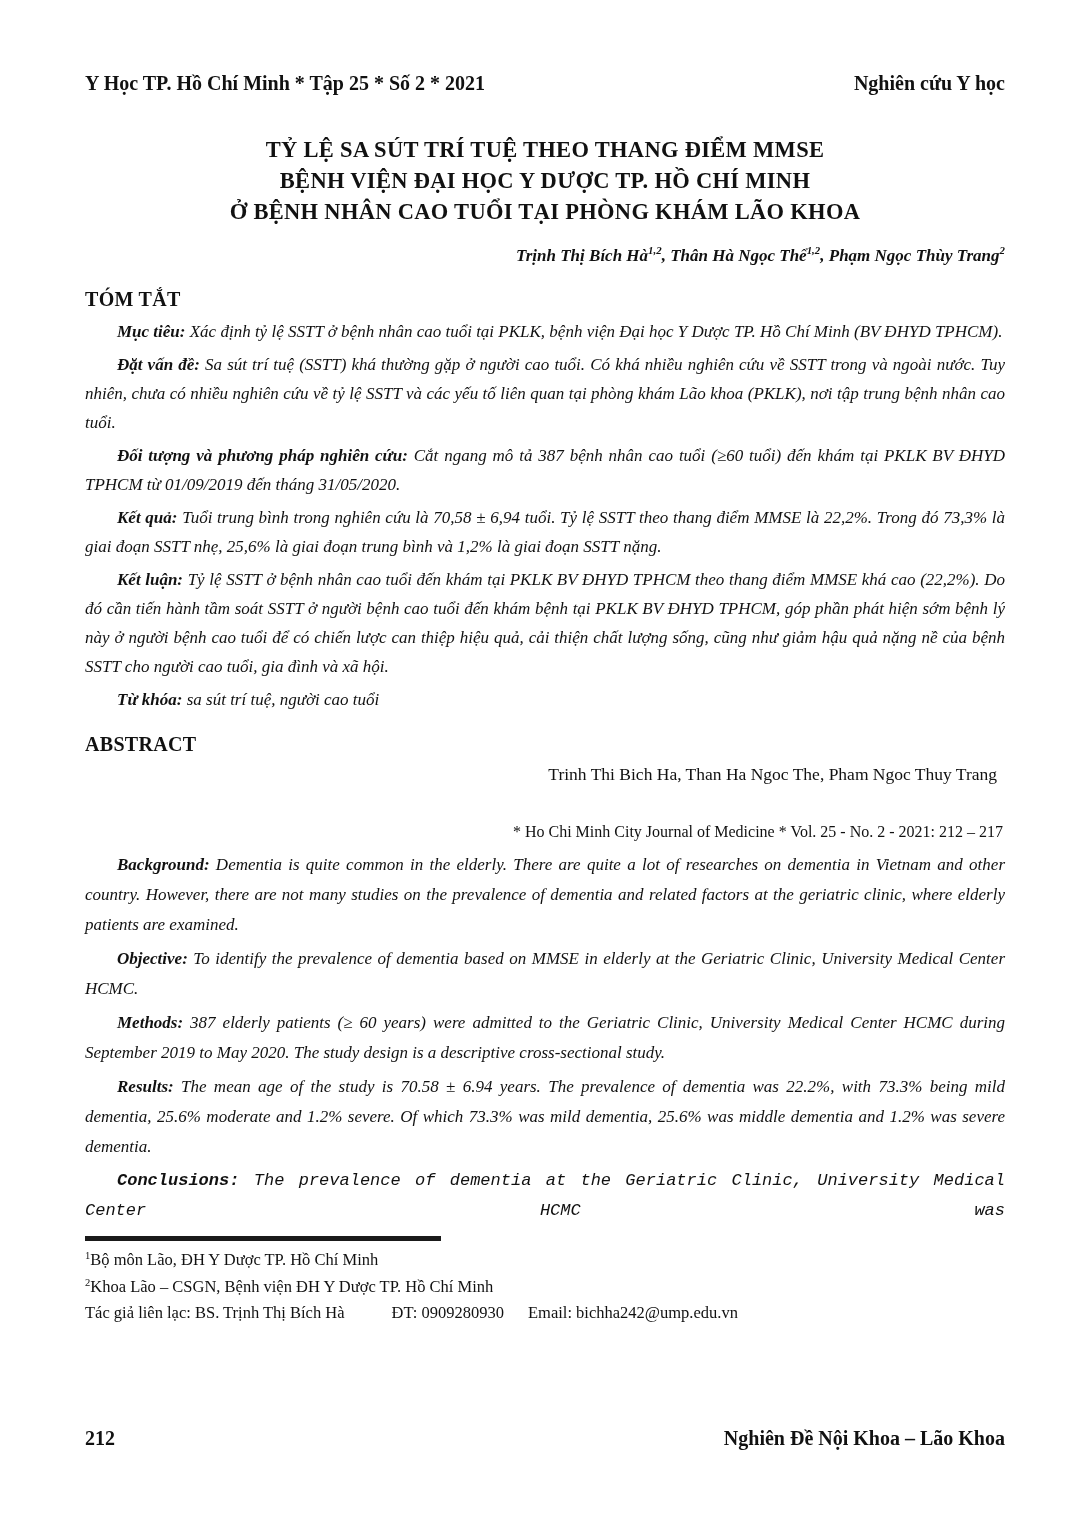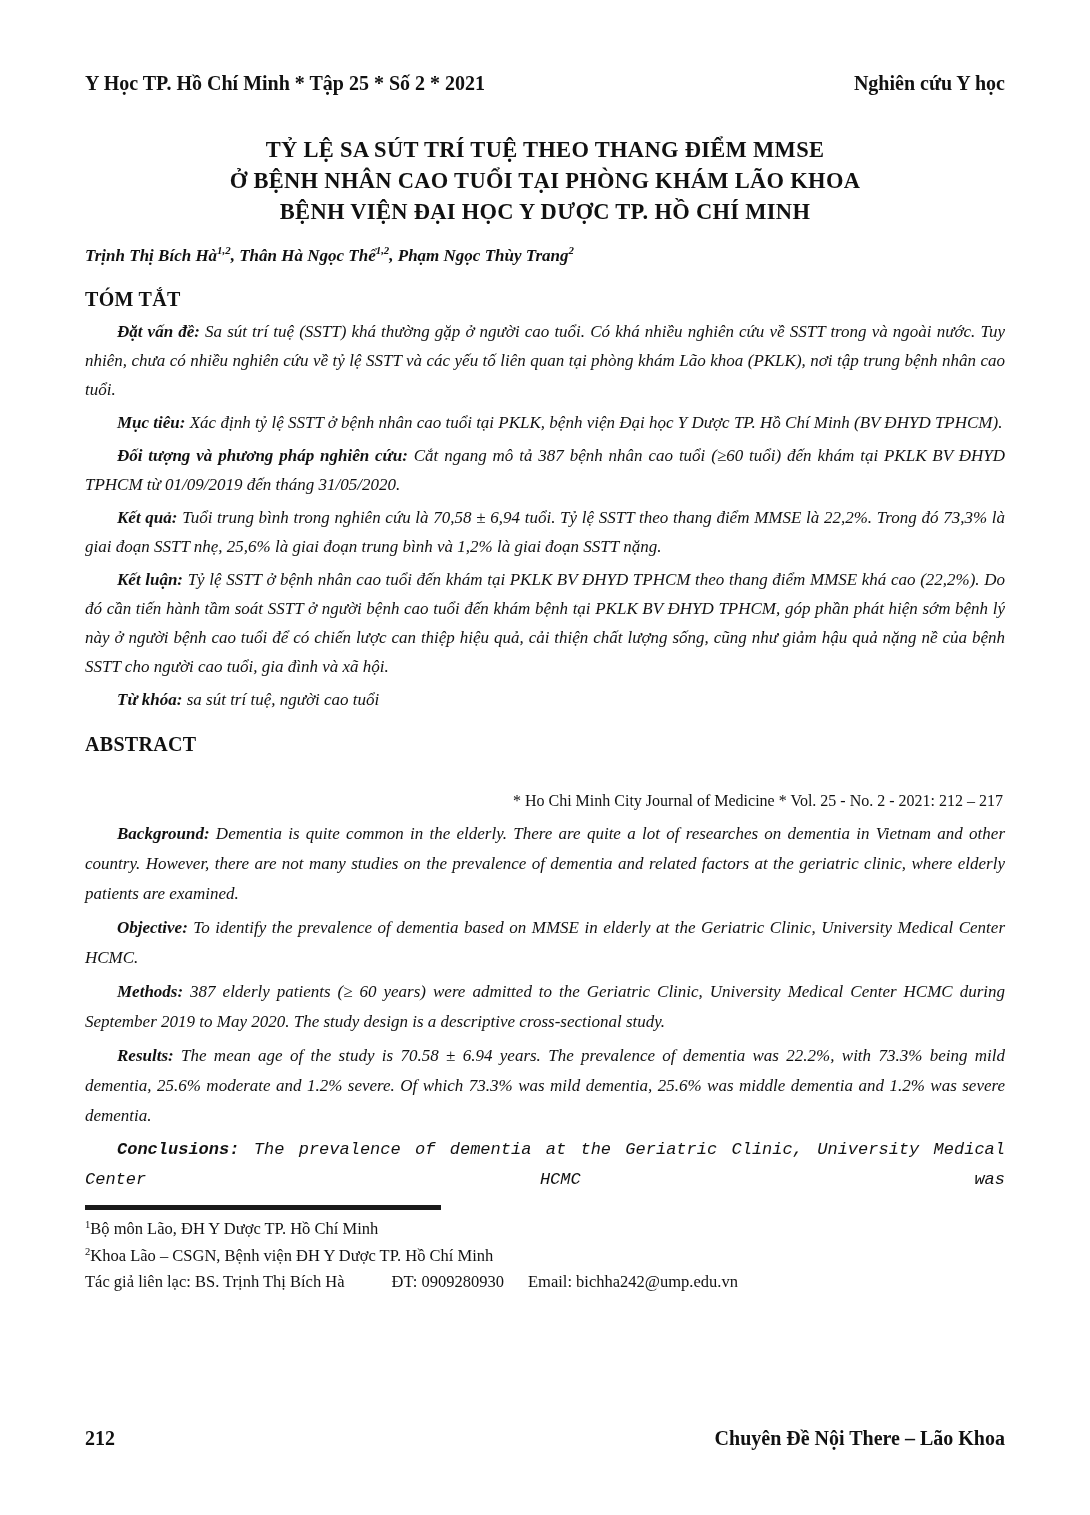--- a/index.html
+++ b/index.html
@@ -16,21 +16,21 @@
   .content{margin:0 85px;padding-top:70px;}
   .running-head{
     display:flex;justify-content:space-between;align-items:baseline;
     font-weight:bold;font-size:20px;line-height:26px;
   }
   .article-title{
     margin-top:38px;text-align:center;font-weight:bold;
     font-size:22.5px;line-height:31px;letter-spacing:0.3px;
   }
   .authors-vi{
-    margin-top:16px;
+    margin-top:16px;text-align:right;
     font-style:italic;font-weight:bold;font-size:17px;line-height:26px;
   }
   sup{font-size:64%;line-height:0;}
   .section-heading{
     margin-top:16px;font-weight:bold;font-size:20px;line-height:28px;
     letter-spacing:0.3px;
   }
   .para{
     margin:4px 0 0 0;
     font-size:17px;line-height:29px;
@@ -74,43 +74,44 @@
 <div class="page">
   <div class="content">
 
     <div class="running-head">
       <span>Y Học TP. Hồ Chí Minh * Tập 25 * Số 2 * 2021</span>
       <span>Nghiên cứu Y học</span>
     </div>
 
     <div class="article-title">
       <div>TỶ LỆ SA SÚT TRÍ TUỆ THEO THANG ĐIỂM MMSE</div>
+      <div>BỆNH VIỆN ĐẠI HỌC Y DƯỢC TP. HỒ CHÍ MINH</div>
       <div>Ở BỆNH NHÂN CAO TUỔI TẠI PHÒNG KHÁM LÃO KHOA</div>
-      <div>BỆNH VIỆN ĐẠI HỌC Y DƯỢC TP. HỒ CHÍ MINH</div>
     </div>
 
     <div class="authors-vi"><span>Trịnh Thị Bích Hà</span><sup>1,2</sup><span>, </span><span>Thân Hà Ngọc Thể</span><sup>1,2</sup><span>, </span><span>Phạm Ngọc Thùy Trang</span><sup>2</sup></div>
 
     <div class="section-heading">TÓM TẮT</div>
 
+    <p class="para"><span class="lead">Mục tiêu:</span> <span>Xác định tỷ lệ SSTT ở bệnh nhân cao tuổi tại PKLK, bệnh viện Đại học Y Dược TP. Hồ Chí Minh (BV ĐHYD TPHCM).</span></p>
+
     <p class="para"><span class="lead">Đặt vấn đề:</span> <span>Sa sút trí tuệ (SSTT) khá thường gặp ở người cao tuổi. Có khá nhiều nghiên cứu về SSTT trong và ngoài nước. Tuy nhiên, chưa có nhiều nghiên cứu về tỷ lệ SSTT và các yếu tố liên quan tại phòng khám Lão khoa (PKLK), nơi tập trung bệnh nhân cao tuổi.</span></p>
-
-    <p class="para"><span class="lead">Mục tiêu:</span> <span>Xác định tỷ lệ SSTT ở bệnh nhân cao tuổi tại PKLK, bệnh viện Đại học Y Dược TP. Hồ Chí Minh (BV ĐHYD TPHCM).</span></p>
 
     <p class="para"><span class="lead">Đối tượng và phương pháp nghiên cứu:</span> <span>Cắt ngang mô tả 387 bệnh nhân cao tuổi (≥60 tuổi) đến khám tại PKLK BV ĐHYD TPHCM từ 01/09/2019 đến tháng 31/05/2020.</span></p>
 
     <p class="para"><span class="lead">Kết quả:</span> <span>Tuổi trung bình trong nghiên cứu là 70,58 ± 6,94 tuổi. Tỷ lệ SSTT theo thang điểm MMSE là 22,2%. Trong đó 73,3% là giai đoạn SSTT nhẹ, 25,6% là giai đoạn trung bình và 1,2% là giai đoạn SSTT nặng.</span></p>
 
     <p class="para"><span class="lead">Kết luận:</span> <span>Tỷ lệ SSTT ở bệnh nhân cao tuổi đến khám tại PKLK BV ĐHYD TPHCM theo thang điểm MMSE khá cao (22,2%). Do đó cần tiến hành tầm soát SSTT ở người bệnh cao tuổi đến khám bệnh tại PKLK BV ĐHYD TPHCM, góp phần phát hiện sớm bệnh lý này ở người bệnh cao tuổi để có chiến lược can thiệp hiệu quả, cải thiện chất lượng sống, cũng như giảm hậu quả nặng nề của bệnh SSTT cho người cao tuổi, gia đình và xã hội.</span></p>
 
     <p class="para"><span class="lead">Từ khóa:</span> <span>sa sút trí tuệ, người cao tuổi</span></p>
 
     <div class="section-heading">ABSTRACT</div>
 
 
+    <div class="en-authors">Trinh Thi Bich Ha, Than Ha Ngoc The, Pham Ngoc Thuy Trang</div>
     <div class="en-citation">* Ho Chi Minh City Journal of Medicine * Vol. 25 - No. 2 - 2021: 212 – 217</div>
 
     <p class="para para-en"><span class="lead">Background:</span> <span>Dementia is quite common in the elderly. There are quite a lot of researches on dementia in Vietnam and other country. However, there are not many studies on the prevalence of dementia and related factors at the geriatric clinic, where elderly patients are examined.</span></p>
 
     <p class="para para-en"><span class="lead">Objective:</span> <span>To identify the prevalence of dementia based on MMSE in elderly at the Geriatric Clinic, University Medical Center HCMC.</span></p>
 
     <p class="para para-en"><span class="lead">Methods:</span> <span>387 elderly patients (≥ 60 years) were admitted to the Geriatric Clinic, University Medical Center HCMC during September 2019 to May 2020. The study design is a descriptive cross-sectional study.</span></p>
 
     <p class="para para-en"><span class="lead">Results:</span> <span>The mean age of the study is 70.58 ± 6.94 years. The prevalence of dementia was 22.2%, with 73.3% being mild dementia, 25.6% moderate and 1.2% severe. Of which 73.3% was mild dementia, 25.6% was middle dementia and 1.2% was severe dementia.</span></p>
 
@@ -120,15 +121,15 @@
       <div class="footnote-rule"></div>
       <div class="footnote"><sup>1</sup><span>Bộ môn Lão, ĐH Y Dược TP. Hồ Chí Minh</span></div>
       <div class="footnote"><sup>2</sup><span>Khoa Lão – CSGN, Bệnh viện ĐH Y Dược TP. Hồ Chí Minh</span></div>
       <div class="footnote"><span class="contact-seg"><span class="it">Tác giả liên lạc</span><span>: BS. Trịnh Thị Bích Hà</span></span><span class="contact-seg gap1"><span class="it">ĐT</span><span>: 0909280930</span></span><span class="contact-seg gap2"><span class="it">Email</span><span>: bichha242@ump.edu.vn</span></span></div>
     </div>
 
   </div>
 
   <div class="page-footer">
     <span>212</span>
-    <span>Chuyên Đề Nội There – Lão Khoa</span>
+    <span>Nghiên Đề Nội Khoa – Lão Khoa</span>
   </div>
 </div>
 
 </body></html>

